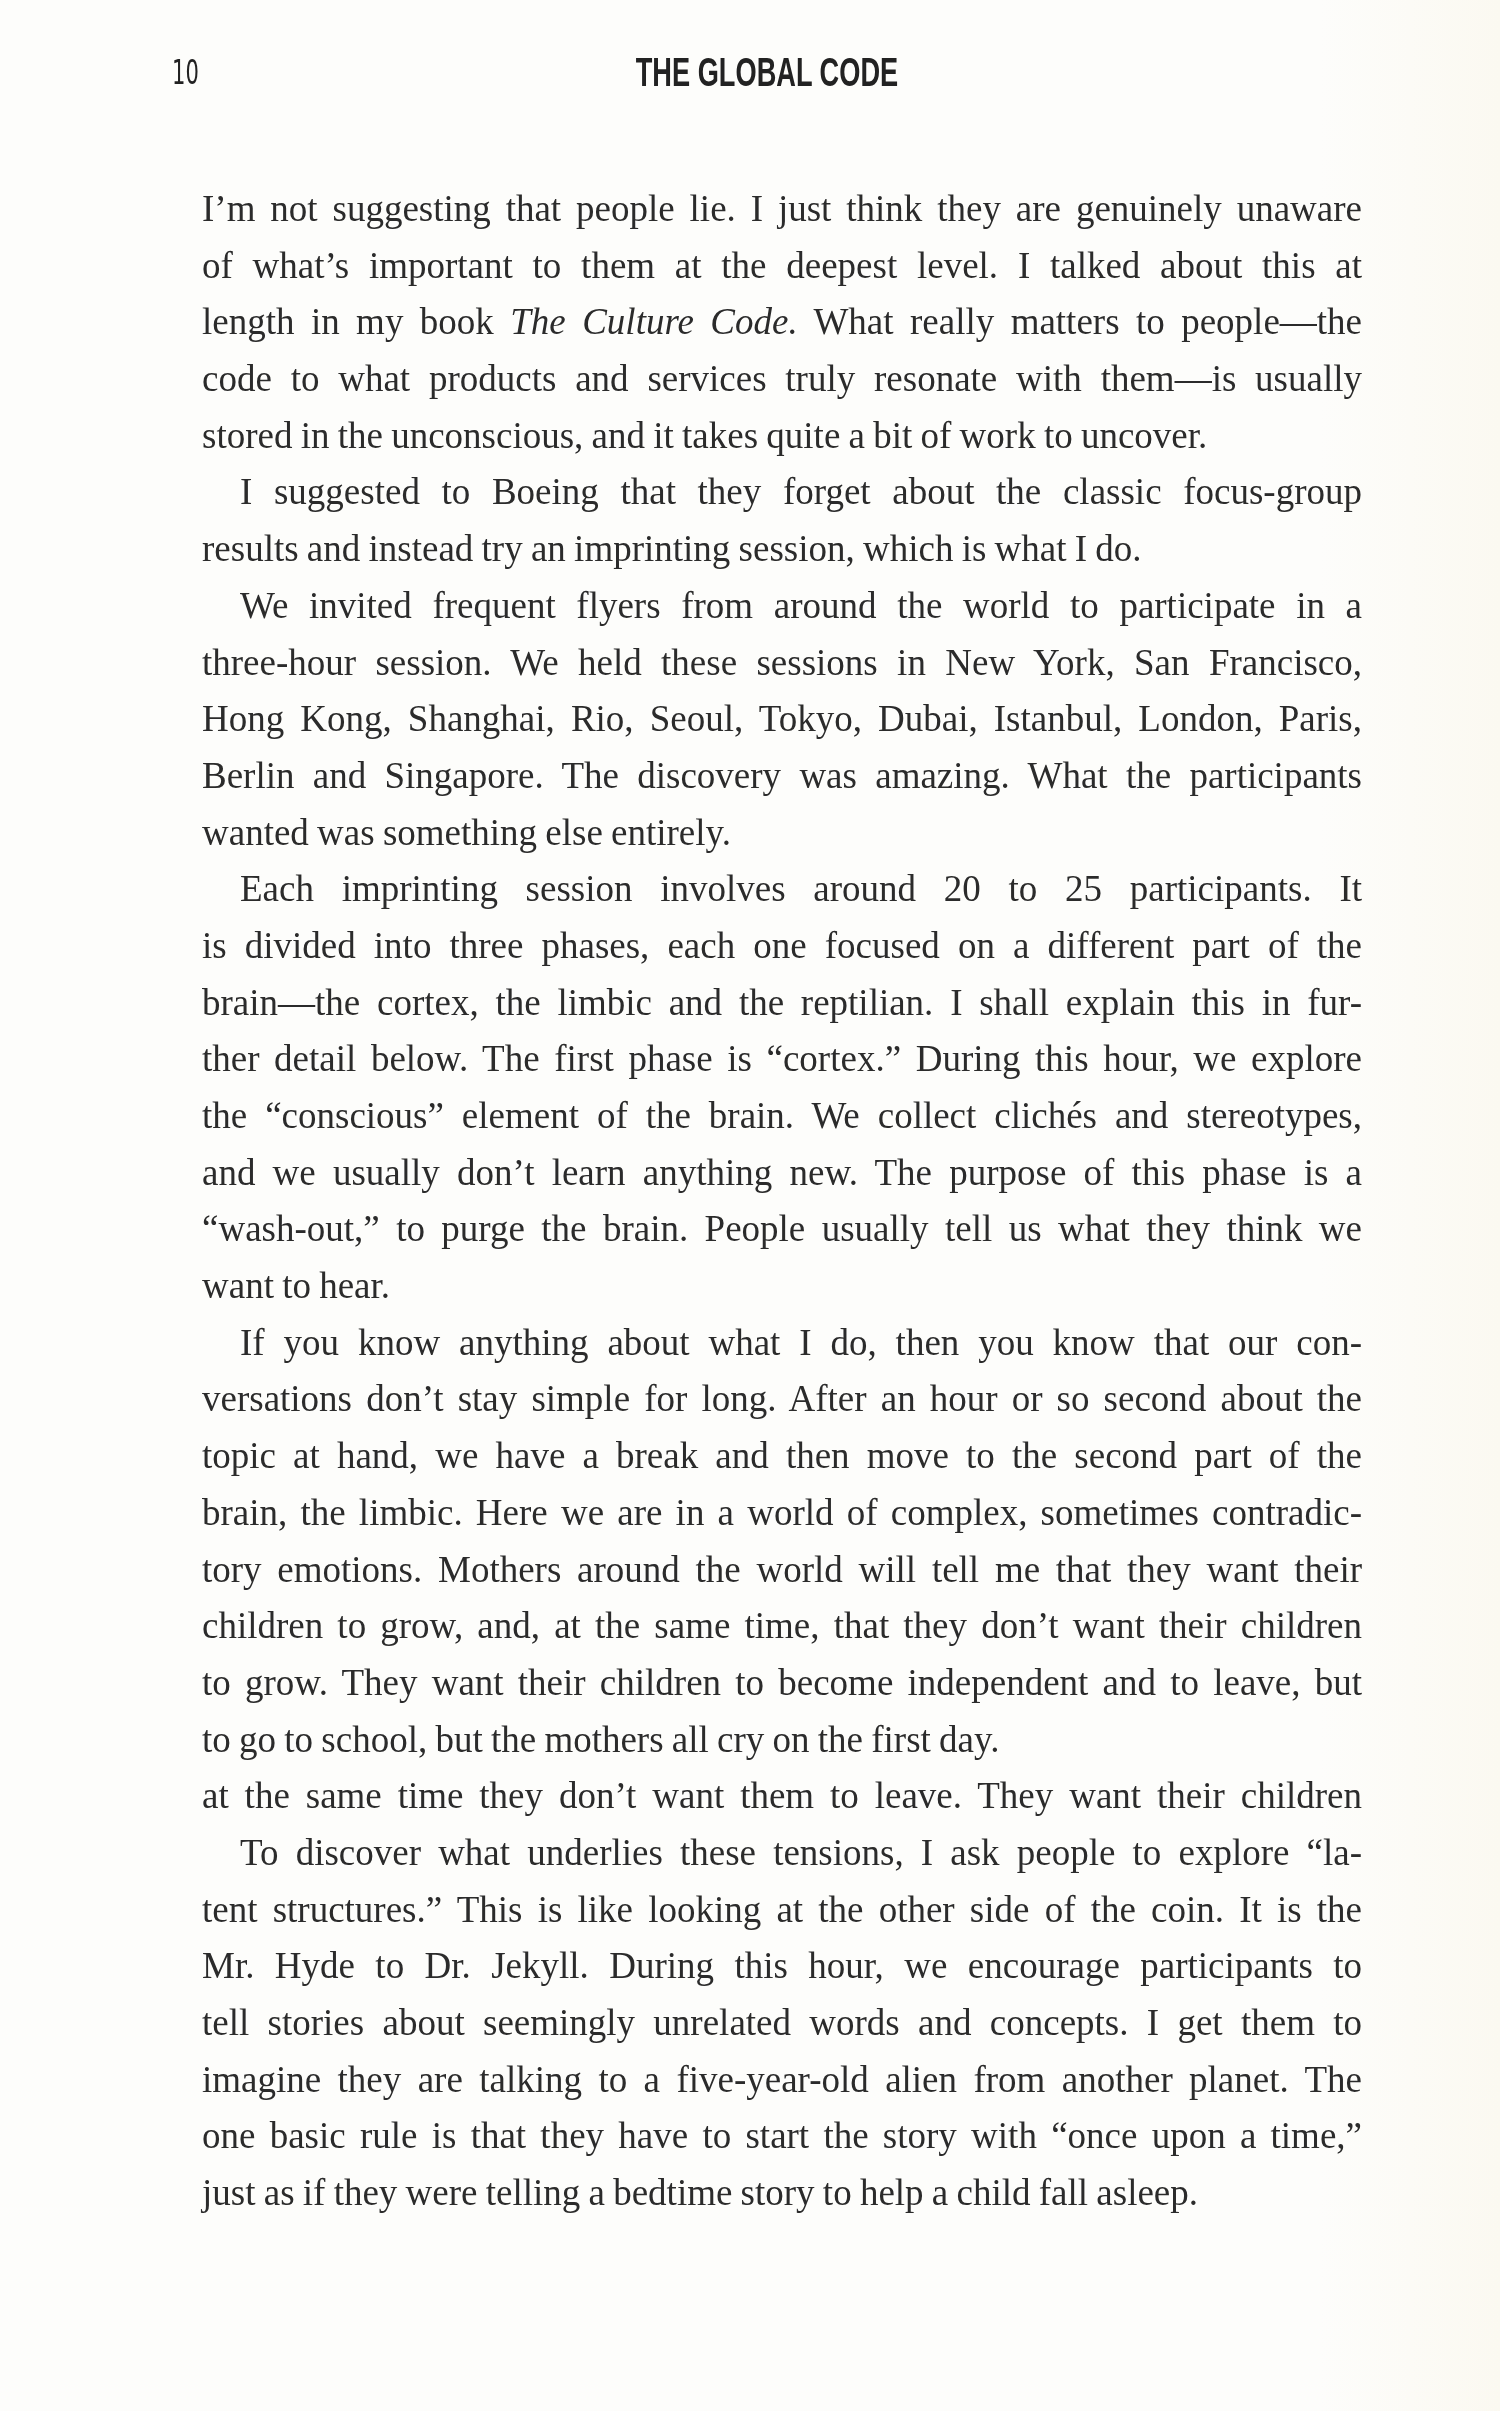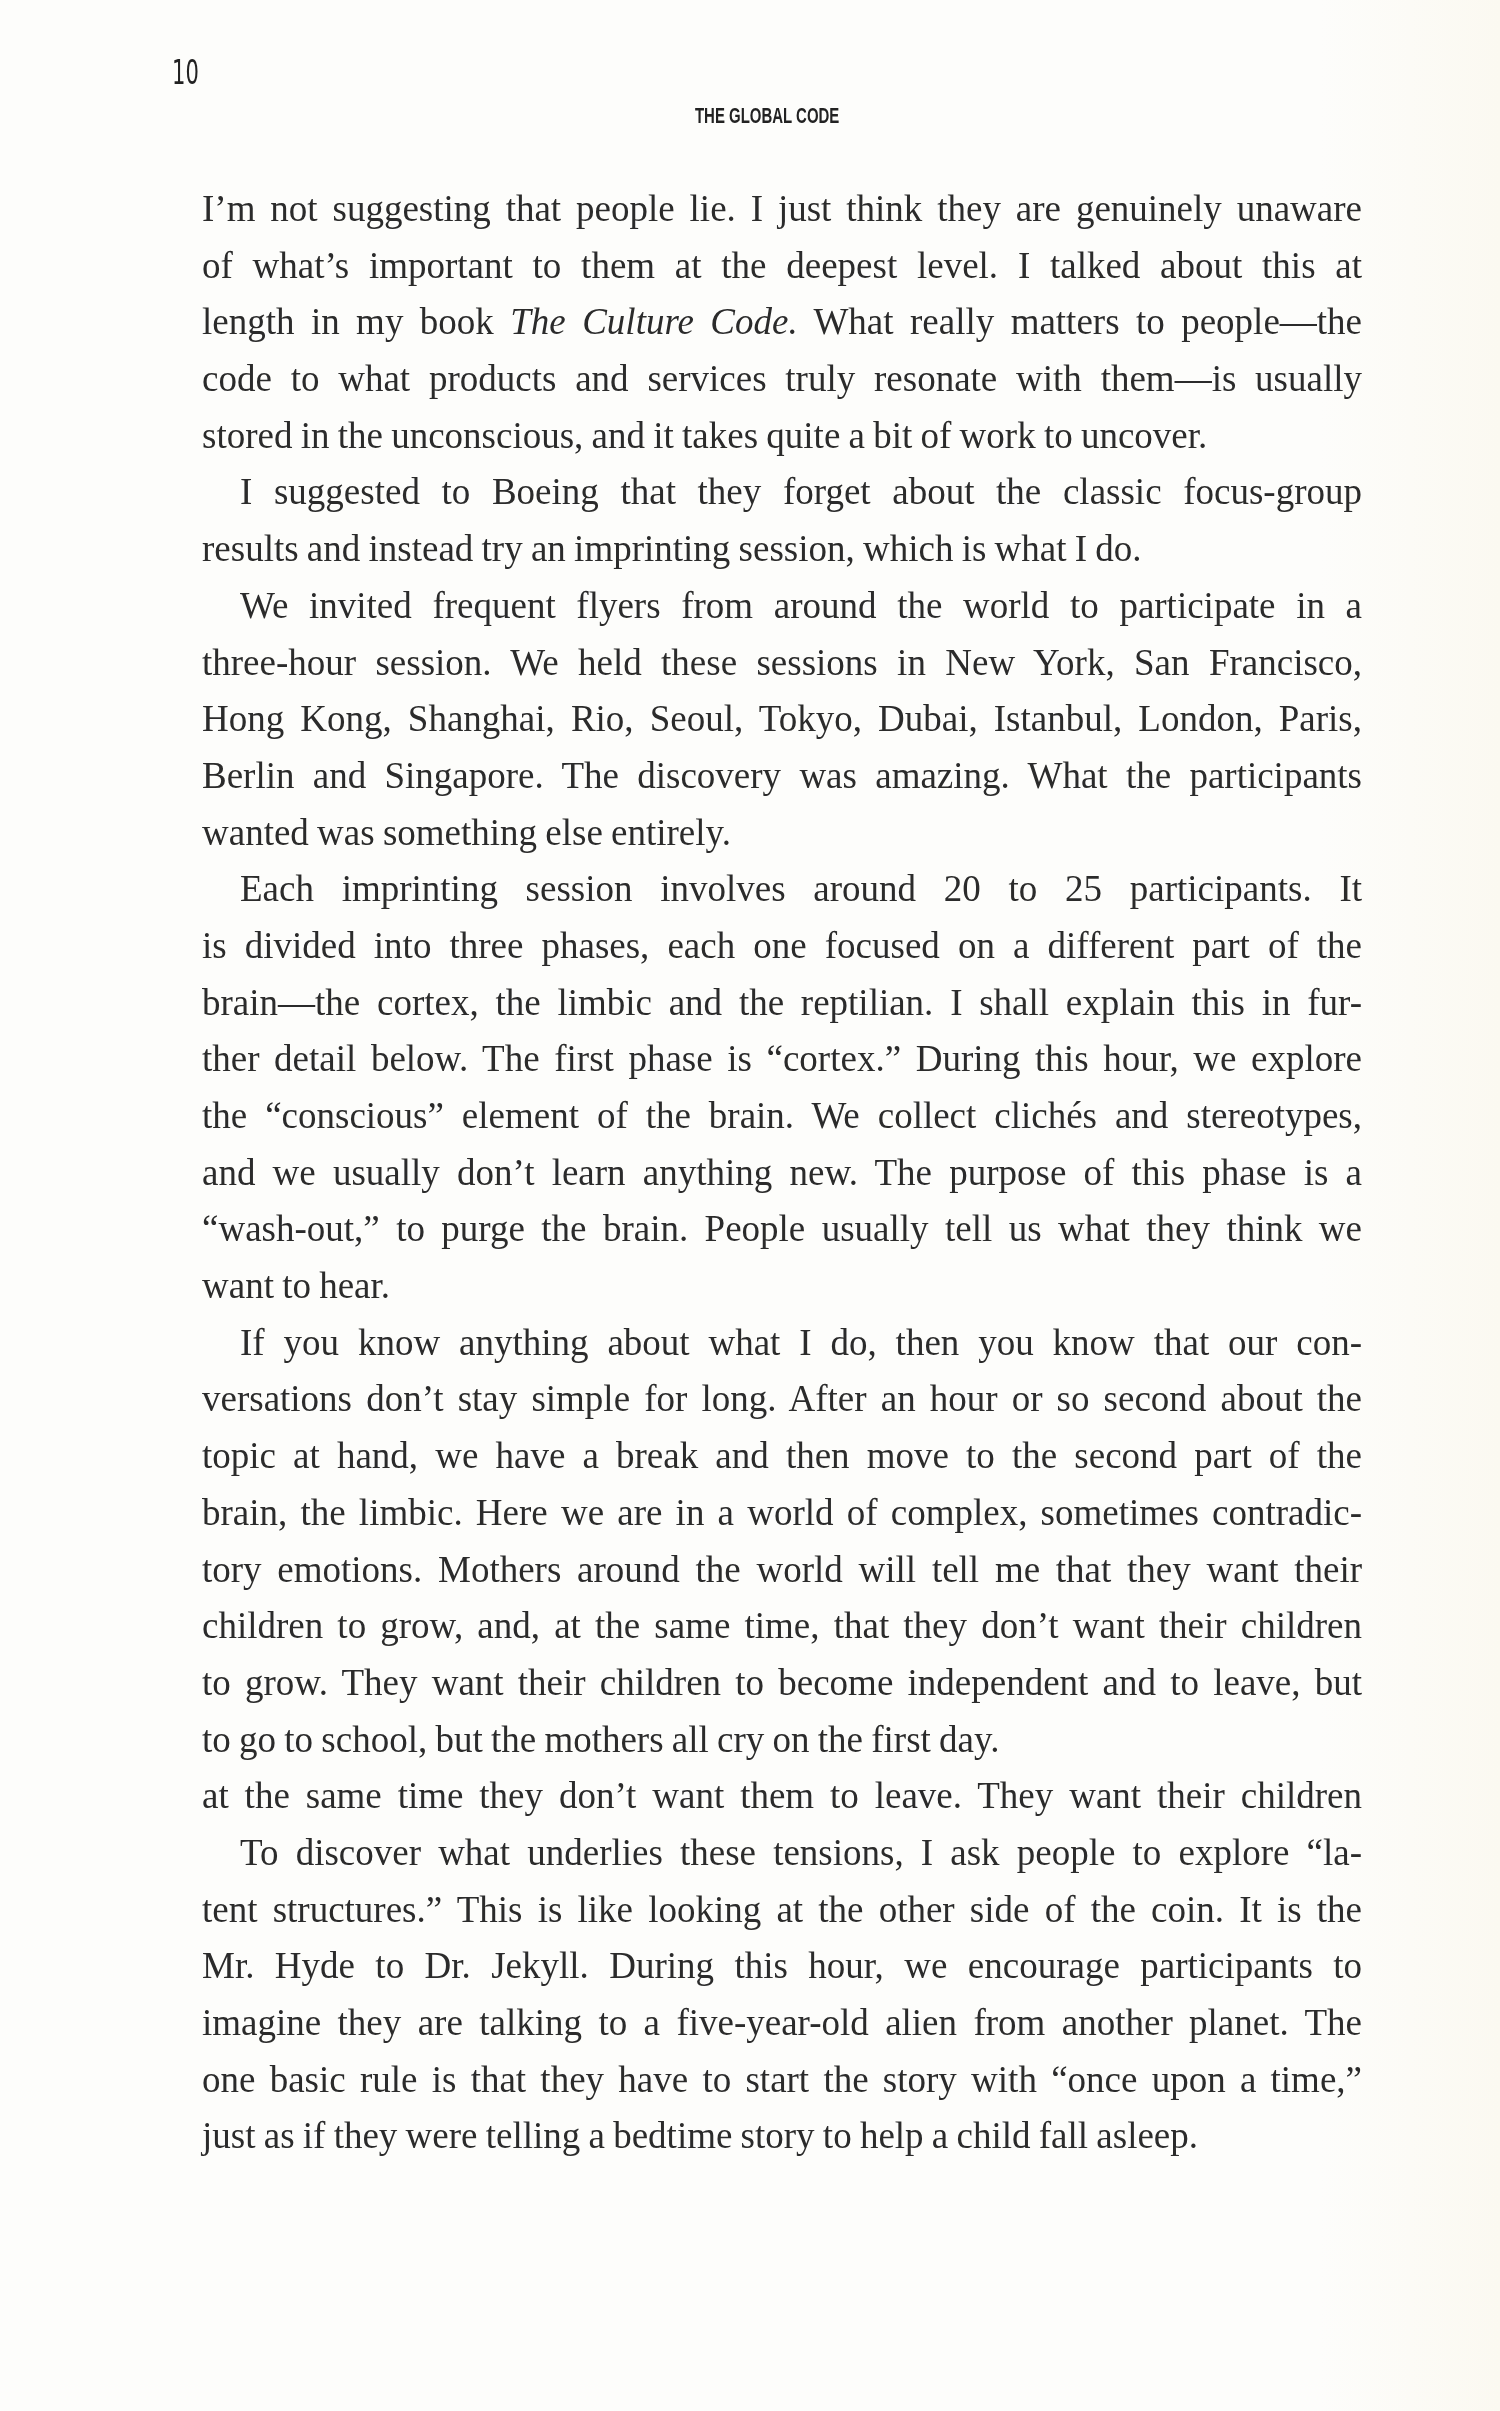--- a/index.html
+++ b/index.html
@@ -34,25 +34,24 @@
     color: #222;
   }
   .running-title {
     position: absolute;
     left: 0;
     right: 0;
     top: 2px;
     text-align: center;
     font-family: "Liberation Sans", sans-serif;
     font-weight: bold;
-    font-size: 22px;
+    font-size: 40px;
     line-height: 36px;
     letter-spacing: 0px;
     color: #222;
-    margin-top: 44px;
   }
   .running-title span {
     display: inline-block;
     transform: scaleX(0.68);
     transform-origin: center center;
   }
   .text-block {
     position: absolute;
     left: 172px;
     top: 181px;
@@ -148,17 +147,18 @@
     <div class="line"><span class="inner" style="white-space: normal; width: 100%;">children to grow, and, at the same time, that they don’t want their children</span></div>
     <div class="line"><span class="inner" style="white-space: normal; width: 100%;">to grow. They want their children to become independent and to leave, but</span></div>
     <div class="line last"><span class="inner" style="white-space: normal; width: 100%;">to go to school, but the mothers all cry on the first day.</span></div>
     <div class="line"><span class="inner" style="white-space: normal; width: 100%;">at the same time they don’t want them to leave. They want their children</span></div>
   </div>
 
   <div class="paragraph">
     <div class="line indent"><span class="inner" style="white-space: normal; width: 100%;">To discover what underlies these tensions, I ask people to explore “la-</span></div>
     <div class="line"><span class="inner" style="white-space: normal; width: 100%;">tent structures.” This is like looking at the other side of the coin. It is the</span></div>
     <div class="line"><span class="inner" style="white-space: normal; width: 100%;">Mr. Hyde to Dr. Jekyll. During this hour, we encourage participants to</span></div>
+    <div class="line"><span class="inner" style="white-space: normal; width: 100%;">tell stories about seemingly unrelated words and concepts. I get them to</span></div>
     <div class="line"><span class="inner" style="white-space: normal; width: 100%;">imagine they are talking to a five-year-old alien from another planet. The</span></div>
     <div class="line"><span class="inner" style="white-space: normal; width: 100%;">one basic rule is that they have to start the story with “once upon a time,”</span></div>
     <div class="line last"><span class="inner" style="white-space: normal; width: 100%;">just as if they were telling a bedtime story to help a child fall asleep.</span></div>
   </div>
 </div>
 
 </body></html>

